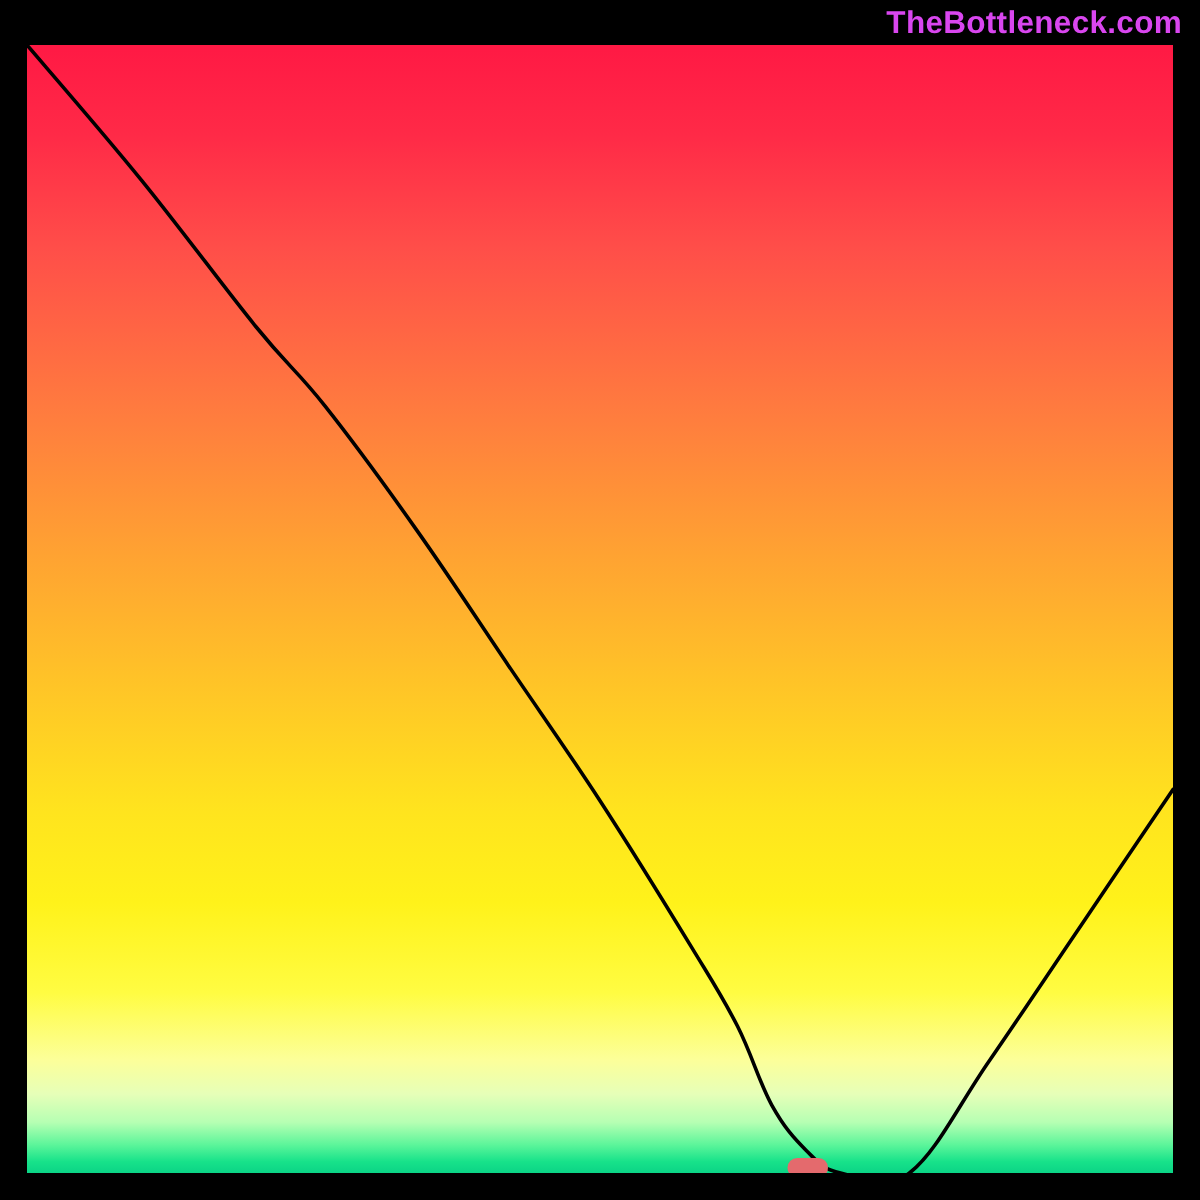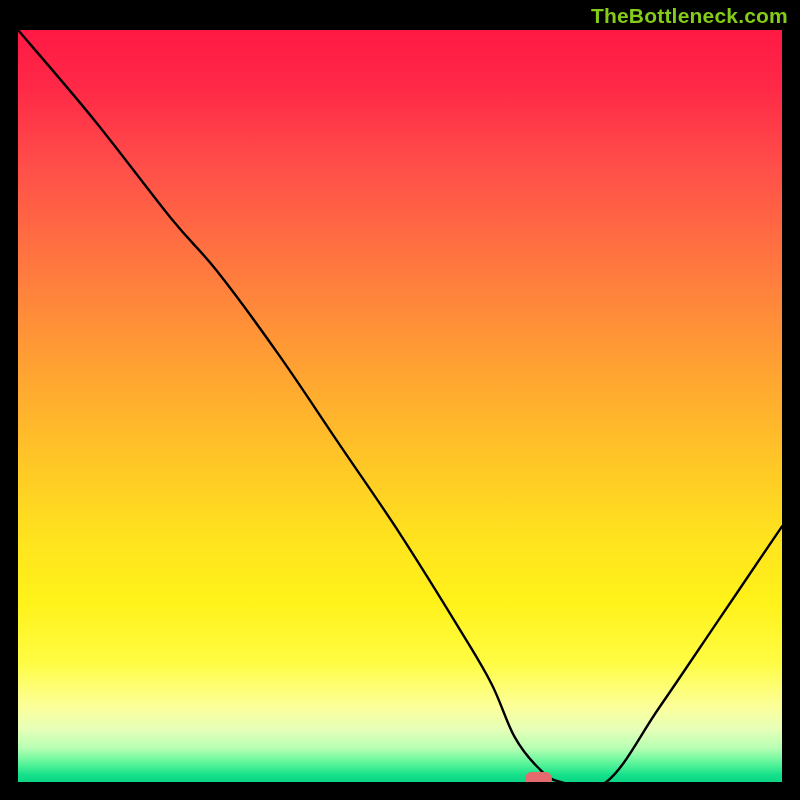--- a/index.html
+++ b/index.html
@@ -59,21 +59,21 @@
     background: #e46a6d;
     border-radius: 7px;
   }
   .watermark {
     position: absolute;
     top: 4px;
     right: 12px;
     font-family: Arial, Helvetica, sans-serif;
     font-size: 21px;
     font-weight: 600;
-    color: #84cc16;
+    color: #d946ef;
     letter-spacing: 0.2px;
   }
 </style>
 </head>
 <body>
 
 <div class="frame">
   <div class="plot">
     <div class="gradient"></div>
     <svg class="curve" viewBox="0 0 764 752" preserveAspectRatio="none">

